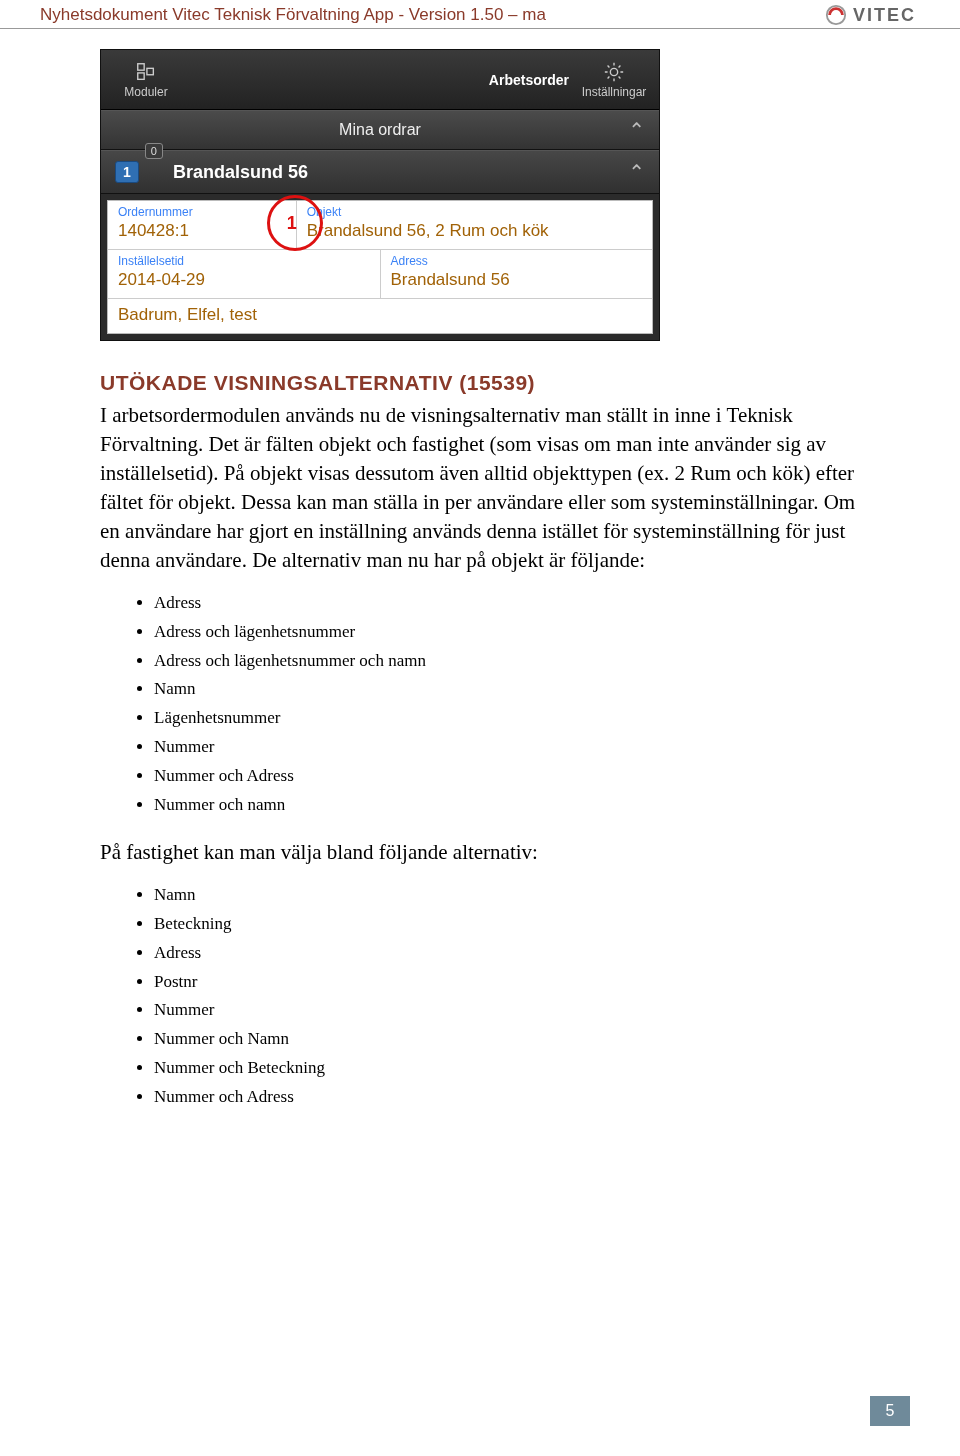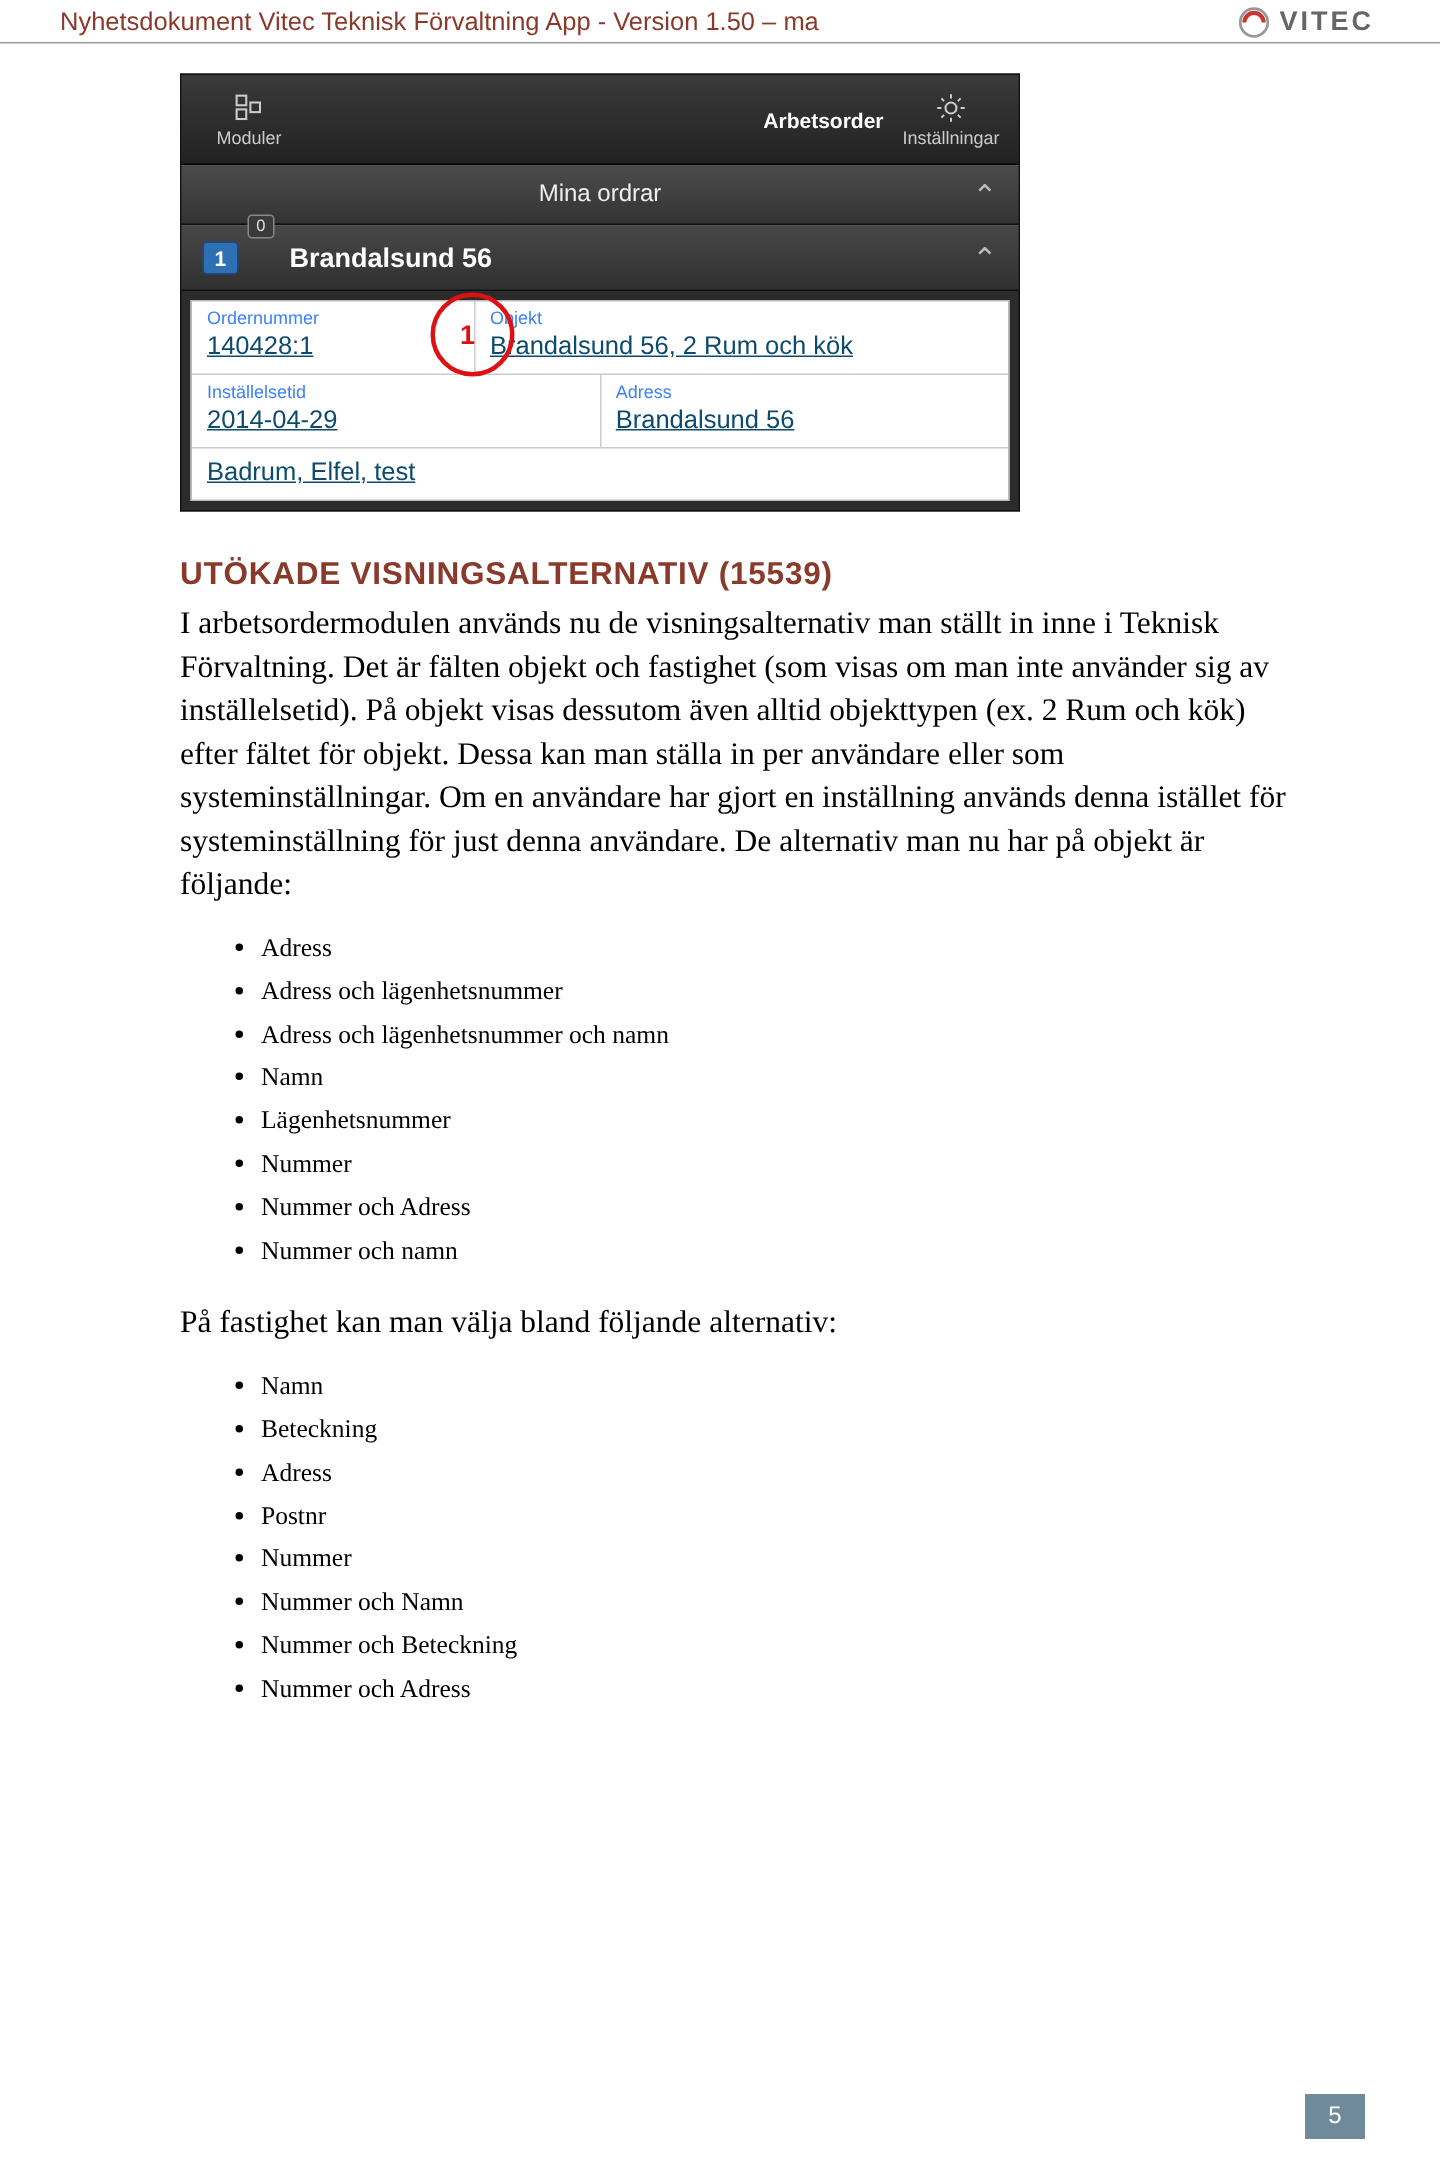--- a/index.html
+++ b/index.html
@@ -16,31 +16,30 @@
     justify-content: space-between;
     align-items: center;
     padding: 4px 44px 2px 40px;
     border-bottom: 1px solid #999;
     font-family: 'Trebuchet MS', Verdana, sans-serif;
     color: #8a3a2a;
     font-size: 17px;
   }
   .vitec-logo {
     display: flex;
-    align-items: flex-start;
+    align-items: center;
     gap: 6px;
     color: #666;
     font-weight: 600;
     letter-spacing: 2px;
     font-size: 18px;
   }
   .vitec-logo svg { width: 22px; height: 22px; }
   .content {
     padding: 20px 100px 0 100px;
-    margin-left: 20px;
   }
   
   .mobile-shot {
     width: 560px;
     background: #2b2b2b;
     border: 1px solid #111;
     font-family: Arial, Helvetica, sans-serif;
     margin-bottom: 30px;
   }
   .mobile-bar {
@@ -136,21 +135,21 @@
   .detail-cell {
     flex: 1;
     padding: 4px 10px 8px 10px;
     border-right: 1px solid #ccc;
     position: relative;
   }
   .detail-cell:last-child { border-right: none; }
   .detail-cell.wide { flex: 1.6; }
   .detail-cell.full { flex: 1; border-right:none; }
   .cell-label { font-size: 12px; color: #3b82f6; }
-  .cell-value { font-size: 17px; color: #0c4a6e; margin-top: 2px; text-decoration: underline; }
+  .cell-value { font-size: 17px; color: #a16207; margin-top: 2px; }
   .red-circle {
     position: absolute;
     border: 3px solid #d11;
     border-radius: 50%;
     width: 56px;
     height: 56px;
     pointer-events: none;
   }
   .red-num {
     position:absolute;

